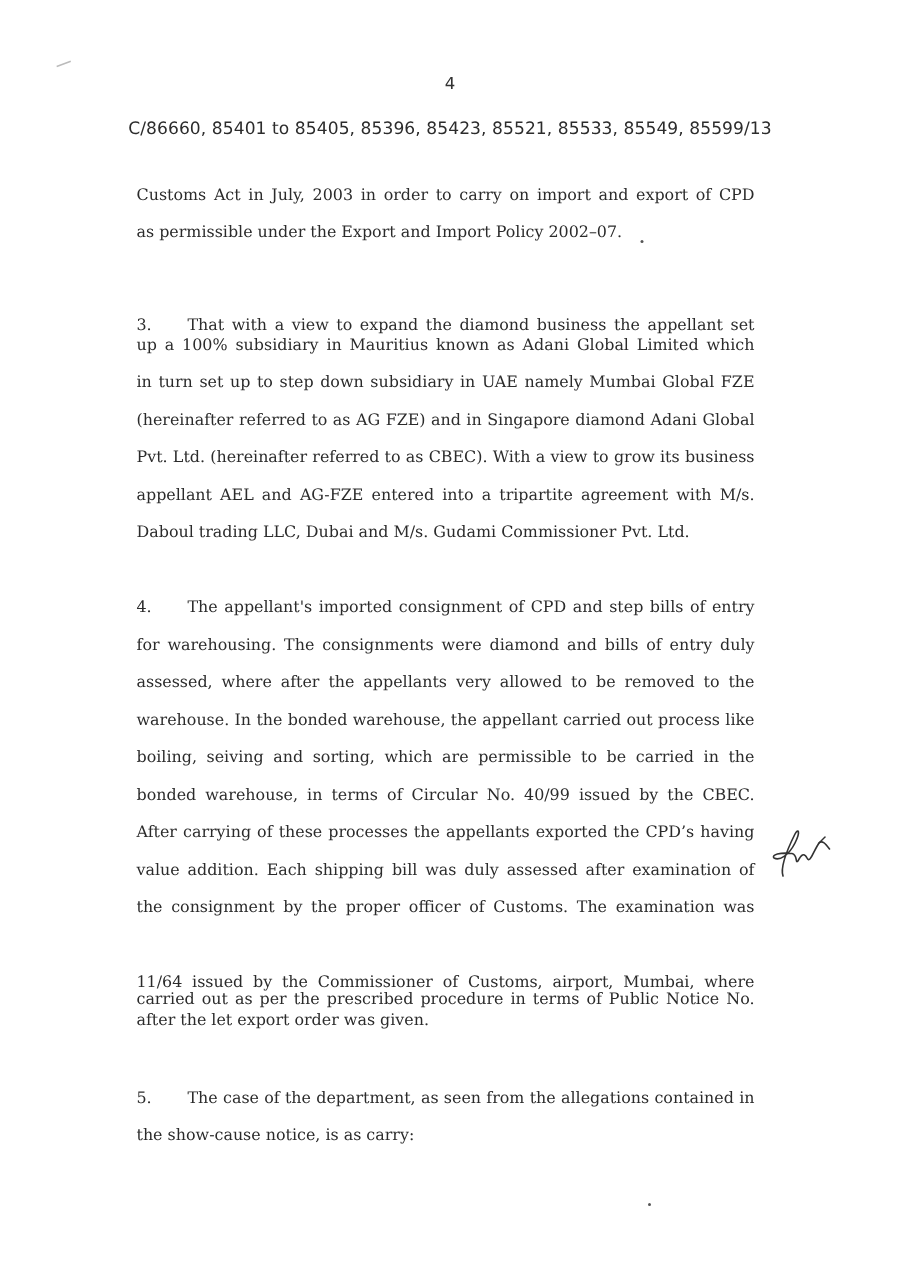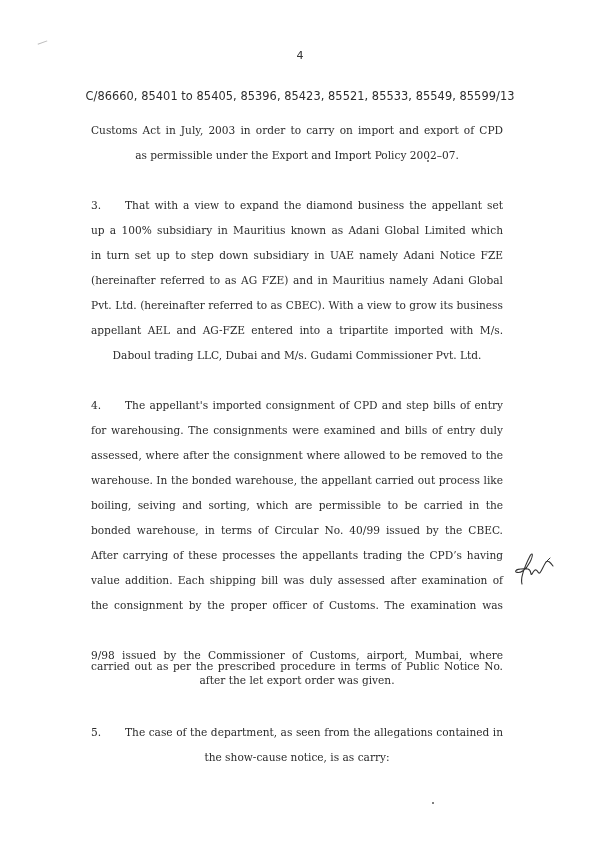--- a/index.html
+++ b/index.html
@@ -27,32 +27,30 @@
     .header-ref {
       position: absolute;
       top: 78px;
       left: 0;
       width: 600px;
       text-align: center;
       font-family: "DejaVu Sans", sans-serif;
       font-size: 11.4px;
       letter-spacing: 0.05px;
       color: #2c2c2c;
-      margin-top: 11px;
     }
     .line {
       position: absolute;
       left: 91px;
       width: 412px;
       font-family: "DejaVu Serif", serif;
       font-size: 10.6px;
       line-height: 14px;
       white-space: nowrap;
       color: #2b2b2b;
-      text-align: center;
     }
     .justify {
       text-align: justify;
       text-align-last: justify;
     }
     .para-num {
       display: inline-block;
       width: 34px;
     }
     .signature {
@@ -84,43 +82,43 @@
 
 <div class="margin-mark"></div>
 
 <div class="page-number">4</div>
 
 <div class="header-ref">C/86660, 85401 to 85405, 85396, 85423, 85521, 85533, 85549, 85599/13</div>
 
 <div class="line justify" style="top:123px">Customs Act in July, 2003 in order to carry on import and export of CPD</div>
 <div class="line" style="top:148px">as permissible under the Export and Import Policy 2002–07.</div>
 
-<div class="line justify" style="top:198px">
+<div class="line justify" style="top:210px">
   <span class="para-num">3.</span><span>That with a view to expand the diamond business the appellant set</span>
 </div>
 <div class="line justify" style="top:223px">up a 100% subsidiary in Mauritius known as Adani Global Limited which</div>
-<div class="line justify" style="top:248px">in turn set up to step down subsidiary in UAE namely Adani Notice FZE</div>
-<div class="line justify" style="top:273px">(hereinafter referred to as AG FZE) and in Mauritius namely Adani Global</div>
+<div class="line justify" style="top:248px">in turn set up to step down subsidiary in UAE namely Mumbai Global FZE</div>
+<div class="line justify" style="top:273px">(hereinafter referred to as AG FZE) and in Singapore diamond Adani Global</div>
 <div class="line justify" style="top:298px">Pvt. Ltd. (hereinafter referred to as CBEC). With a view to grow its business</div>
-<div class="line justify" style="top:323px">appellant AEL and AG-FZE entered into a tripartite imported with M/s.</div>
+<div class="line justify" style="top:323px">appellant AEL and AG-FZE entered into a tripartite agreement with M/s.</div>
 <div class="line" style="top:348px">Daboul trading LLC, Dubai and M/s. Gudami Commissioner Pvt. Ltd.</div>
 
 <div class="line justify" style="top:398px">
   <span class="para-num">4.</span><span>The appellant's imported consignment of CPD and step bills of entry</span>
 </div>
-<div class="line justify" style="top:423px">for warehousing. The consignments were examined and bills of entry duly</div>
-<div class="line justify" style="top:448px">assessed, where after the consignment where allowed to be removed to the</div>
+<div class="line justify" style="top:423px">for warehousing. The consignments were diamond and bills of entry duly</div>
+<div class="line justify" style="top:448px">assessed, where after the appellants very allowed to be removed to the</div>
 <div class="line justify" style="top:473px">warehouse. In the bonded warehouse, the appellant carried out process like</div>
 <div class="line justify" style="top:498px">boiling, seiving and sorting, which are permissible to be carried in the</div>
 <div class="line justify" style="top:523px">bonded warehouse, in terms of Circular No. 40/99 issued by the CBEC.</div>
-<div class="line justify" style="top:548px">After carrying of these processes the appellants trading the CPD’s having</div>
+<div class="line justify" style="top:548px">After carrying of these processes the appellants exported the CPD’s having</div>
 <div class="line justify" style="top:573px">value addition. Each shipping bill was duly assessed after examination of</div>
 <div class="line justify" style="top:598px">the consignment by the proper officer of Customs. The examination was</div>
 <div class="line justify" style="top:659px">carried out as per the prescribed procedure in terms of Public Notice No.</div>
-<div class="line justify" style="top:648px">9/98 issued by the Commissioner of Customs, airport, Mumbai, where</div>
+<div class="line justify" style="top:648px">11/64 issued by the Commissioner of Customs, airport, Mumbai, where</div>
 <div class="line" style="top:673px">after the let export order was given.</div>
 
 <div class="line justify" style="top:725px">
   <span class="para-num">5.</span><span>The case of the department, as seen from the allegations contained in</span>
 </div>
 <div class="line" style="top:750px">the show-cause notice, is as carry:</div>
 
 <svg class="signature" viewBox="0 0 50 40">
   <path d="M10 36 C8 30, 12 20, 18 8 C20 4, 22 6, 18 14 C14 22, 8 26, 4 24 C2 22, 8 20, 16 21 C20 22, 18 28, 20 26 C22 22, 24 20, 26 24 C28 28, 30 20, 34 14 C36 12, 38 14, 41 18" fill="none" stroke="#333" stroke-width="1.1" stroke-linecap="round"></path>
   <path d="M34 14 L38 10" fill="none" stroke="#333" stroke-width="1" stroke-linecap="round"></path>

